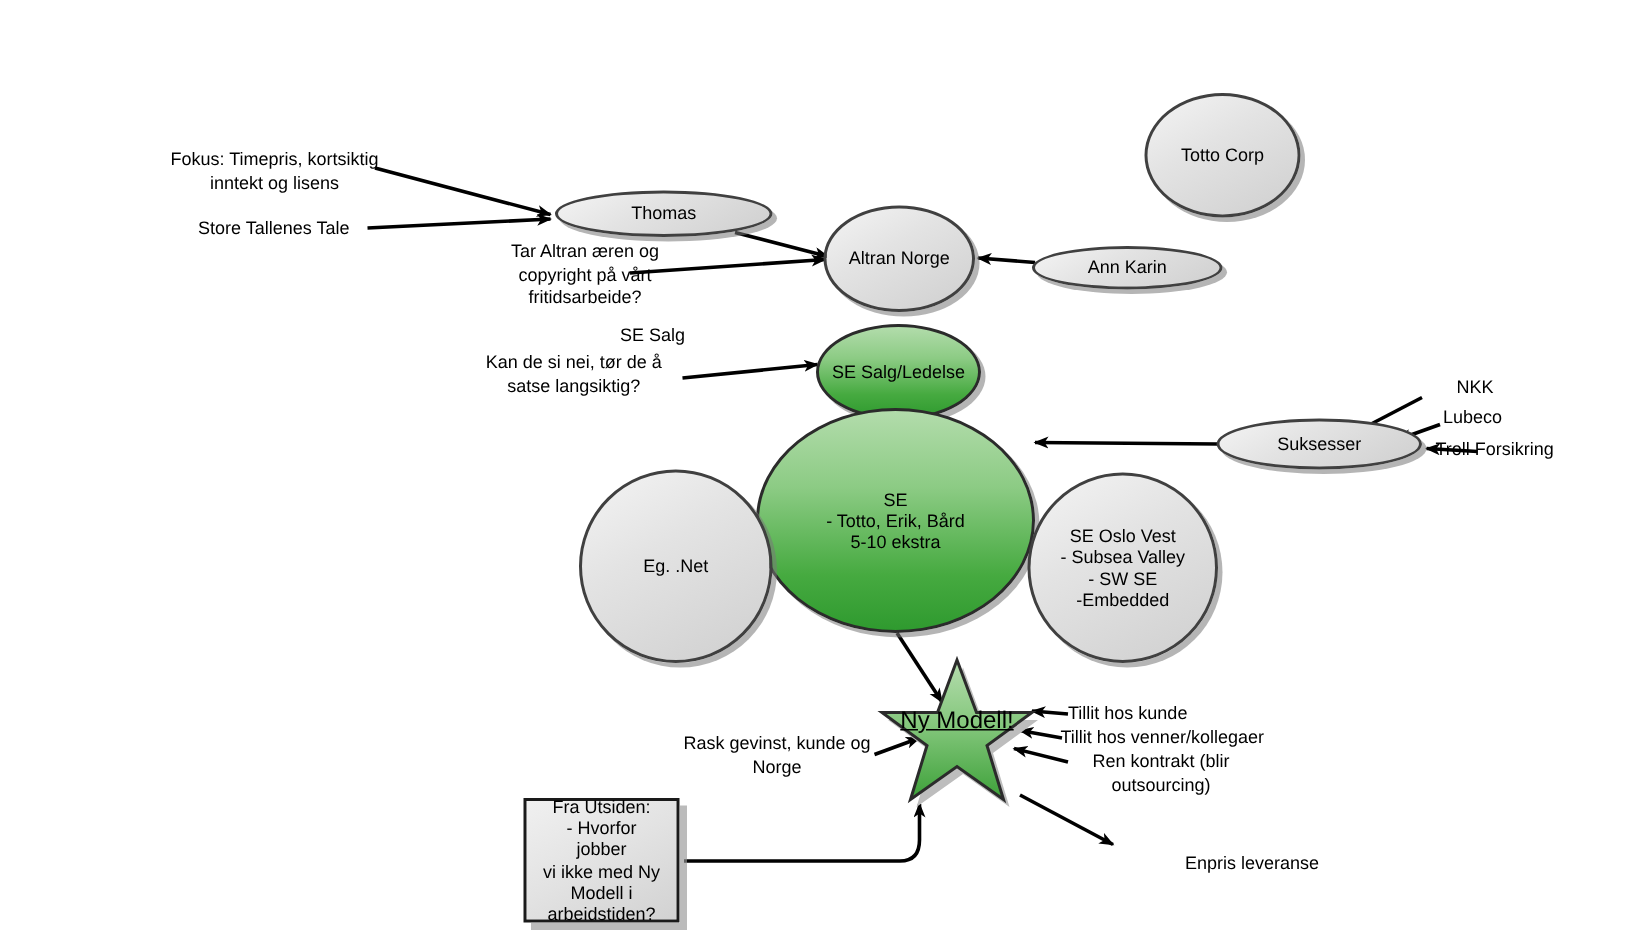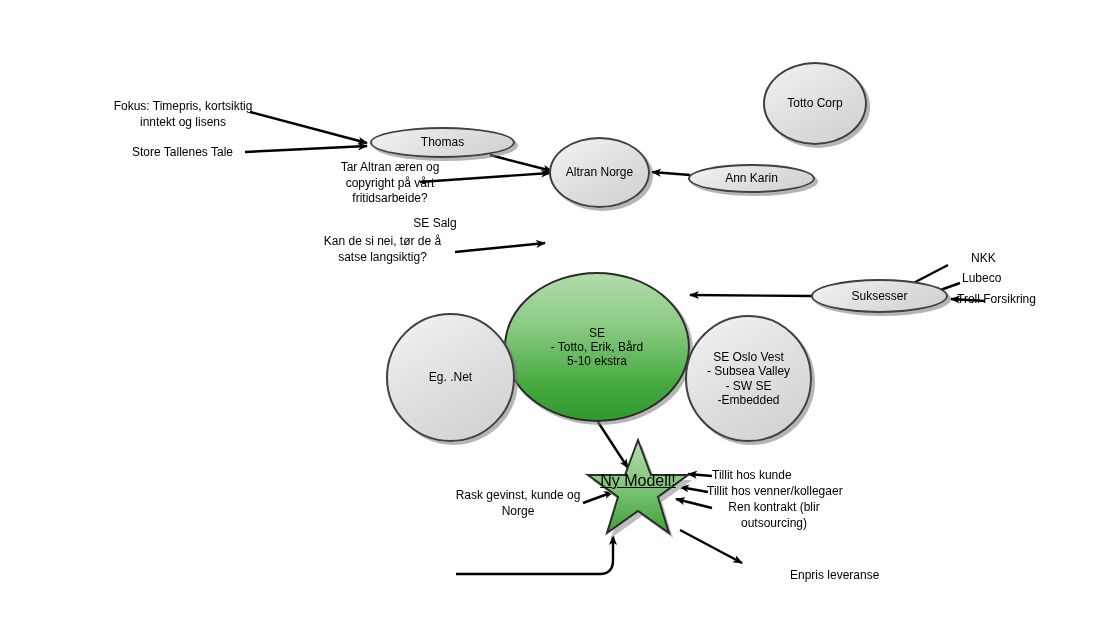--- a/index.html
+++ b/index.html
@@ -185,20 +185,23 @@
   </div>
 
   <div class="node ellipse" style="left:763px; top:62px; width:104px; height:83px;">
     <span class="lbl">Totto Corp</span>
   </div>
 
   <div class="node ellipse" style="left:688px; top:164px; width:127px; height:29px;">
     <span class="lbl">Ann Karin</span>
   </div>
 
+  <div class="node ellipse green" style="left:544px; top:216px; width:110px; height:64px;">
+    <span class="lbl">SE Salg/Ledelse</span>
+  </div>
 
   <div class="node ellipse green" style="left:504px; top:272px; width:186px; height:150px;">
     <span class="lbl">SE
 - Totto, Erik, Bård
 5-10 ekstra</span>
   </div>
 
   <div class="node ellipse" style="left:685px; top:315px; width:127px; height:127px;">
     <span class="lbl">SE Oslo Vest
 - Subsea Valley
@@ -223,14 +226,21 @@
           <stop offset="45%" stop-color="#86c87e"></stop>
           <stop offset="100%" stop-color="#3da139"></stop>
         </linearGradient>
       </defs>
       <polygon points="54,4 67,39 104,39 74,61 85,97 54,75 23,97 34,61 4,39 41,39" transform="translate(4,5)" fill="#bdbdbd"></polygon>
       <polygon points="54,4 67,39 104,39 74,61 85,97 54,75 23,97 34,61 4,39 41,39" fill="url(#stargrad)" stroke="#2b2b2b" stroke-width="2"></polygon>
     </svg>
     <div class="starlabel" style="top:36px;">Ny Modell!</div>
   </div>
 
+  <div class="node rectnode" style="left:349px; top:532px; width:104px; height:83px;">
+    <span class="lbl">Fra Utsiden:
+- Hvorfor jobber
+vi ikke med Ny
+Modell i
+arbeidstiden?</span>
+  </div>
 
 </div>
 
 </body></html>

